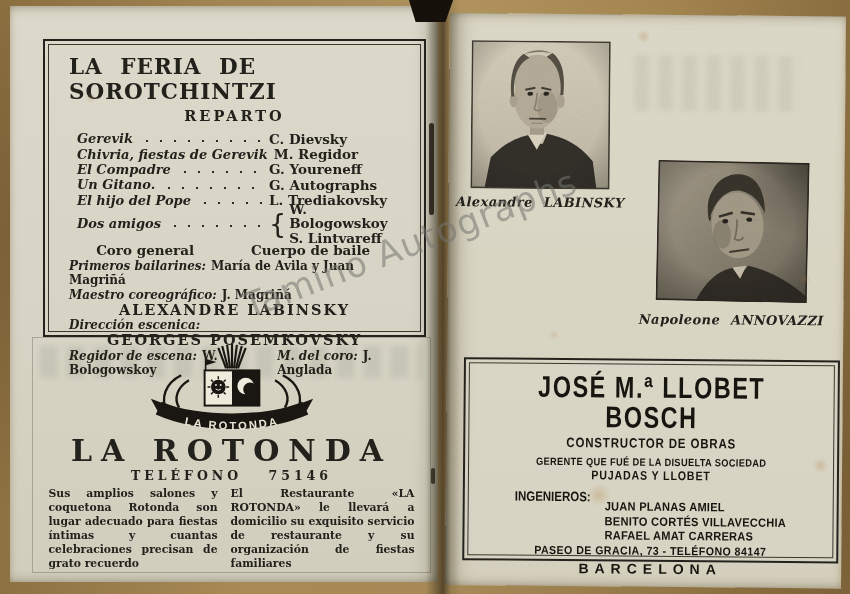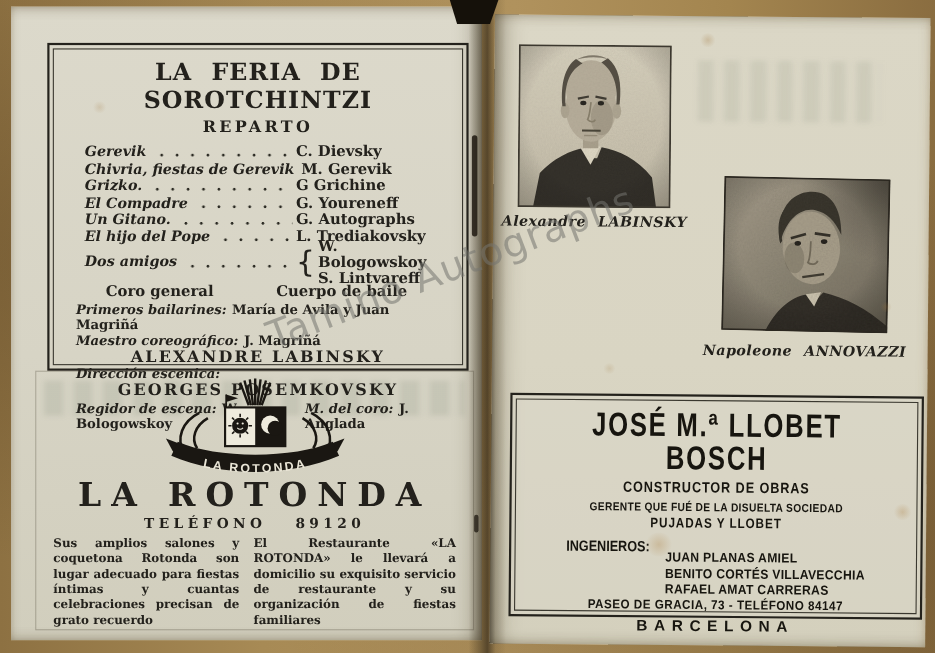--- a/index.html
+++ b/index.html
@@ -36,24 +36,24 @@
   .ghost-right{left:185px;top:40px;width:168px;height:56px;
     background:repeating-linear-gradient(90deg,rgba(100,114,95,.11) 0 14px,rgba(100,114,95,.01) 14px 24px);}
   .watermark{position:absolute;left:170px;top:224px;width:480px;z-index:10;text-align:center;
     transform:rotate(-21deg);font-family:"DejaVu Sans",sans-serif;font-size:35px;
     color:rgba(116,116,112,.55);letter-spacing:1px;pointer-events:none;}
 
   
   .cast-box{position:absolute;left:33px;top:33px;width:379px;height:294px;border:2px solid #24221c;}
   .cast-box::before{content:"";position:absolute;inset:3px;border:1px solid #3a382f;pointer-events:none;}
   .cb-inner{position:absolute;inset:4px;padding:9px 20px 0 20px;}
-  .cb-title{text-align:center;font-weight:bold;font-size:21.5px;letter-spacing:1px;word-spacing:9px;line-height:25px;}
+  .cb-title{text-align:left;font-weight:bold;font-size:21.5px;letter-spacing:1px;word-spacing:9px;line-height:25px;}
   .cb-sub{text-align:center;font-weight:bold;font-size:14.5px;letter-spacing:3px;margin-top:3px;}
   .cast-rows{margin-top:7px;padding:0 4px 0 8px;}
-  .cast-row{display:flex;align-items:flex-end;height:15.4px;font-size:13px;}
+  .cast-row{display:flex;align-items:center;height:15.4px;font-size:13px;}
   .cast-row.tall{height:31px;align-items:center;}
   .role{font-style:italic;font-weight:bold;white-space:nowrap;}
   .leader{flex:1;align-self:stretch;margin:0 3px;
     background-image:radial-gradient(circle,#2b2a23 1.15px,transparent 1.55px);
     background-size:14px 4px;background-repeat:repeat-x;background-position:4px calc(100% - 3px);}
   .tall .leader{background-position:4px 60%;}
   .perf{width:127px;font-weight:bold;font-size:13.5px;white-space:nowrap;}
   .perf-wrap{width:127px;display:flex;align-items:center;}
   .brace{font-family:"DejaVu Sans",sans-serif;font-size:27px;font-weight:400;line-height:27px;margin-right:3px;}
   .perf-stack{display:flex;flex-direction:column;font-weight:bold;font-size:13.5px;line-height:14.5px;}
@@ -117,26 +117,21 @@
 
         <div class="cast-rows">
           <div class="cast-row">
             <span class="role">Gerevik</span>
               <span class="leader"></span>
               <span class="perf">C. Dievsky</span>
           </div>
           <div class="cast-row">
             <span class="role">Chivria, fiestas de Gerevik</span>
               <span class="leader"></span>
-              <span class="perf">M. Gerevik</span>
-          </div>
-          <div class="cast-row">
-            <span class="role">Grizko.</span>
-              <span class="leader"></span>
-              <span class="perf">G Grichine</span>
+              <span class="perf">M. Regidor</span>
           </div>
           <div class="cast-row">
             <span class="role">El Compadre</span>
               <span class="leader"></span>
               <span class="perf">G. Youreneff</span>
           </div>
           <div class="cast-row">
             <span class="role">Un Gitano.</span>
               <span class="leader"></span>
               <span class="perf">G. Autographs</span>
@@ -229,21 +224,21 @@
             <polygon points="158,61 169,57 163,68 160,72" fill="#1a1712"></polygon>
             <path d="M14,60 C50,76 122,76 158,60 L164,73 C118,93 54,93 8,73 Z" fill="#1a1712"></path>
             <path id="ribbonPath" d="M20,78.5 C58,92 114,92 152,78.5" fill="none"></path>
             <text font-family="Liberation Sans, sans-serif" font-size="11.5" font-weight="bold" fill="#e9e5d6" letter-spacing="2.2">
               <textPath href="#ribbonPath" startOffset="50%" text-anchor="middle">LA ROTONDA</textPath>
             </text>
           </g>
         </svg>
       </div>
       <div class="rot-name">LA ROTONDA</div>
-      <div class="rot-phone">TELÉFONO 89120</div>
+      <div class="rot-phone">TELÉFONO 75146</div>
       <div class="rot-cols">
         <div class="rot-col l">Sus amplios salones y coquetona Rotonda son lugar adecuado para fiestas íntimas y cuantas celebraciones precisan de grato recuerdo</div>
         <div class="rot-col r">El Restaurante «LA ROTONDA» le llevará a domicilio su exquisito servicio de restaurante y su organización de fiestas familiares</div>
       </div>
     </div>
   </div>
 
   <div class="page page-right">
     <div class="ghost ghost-right"></div>
 

